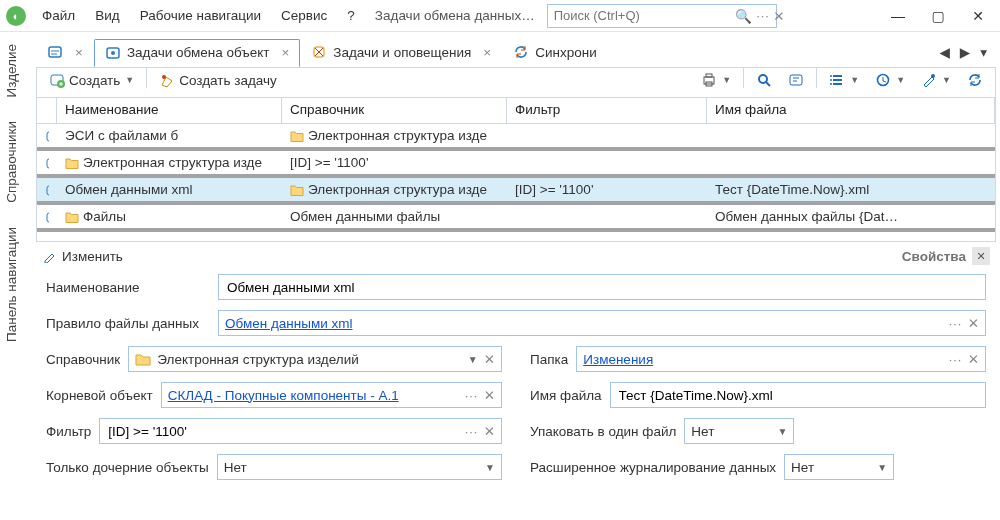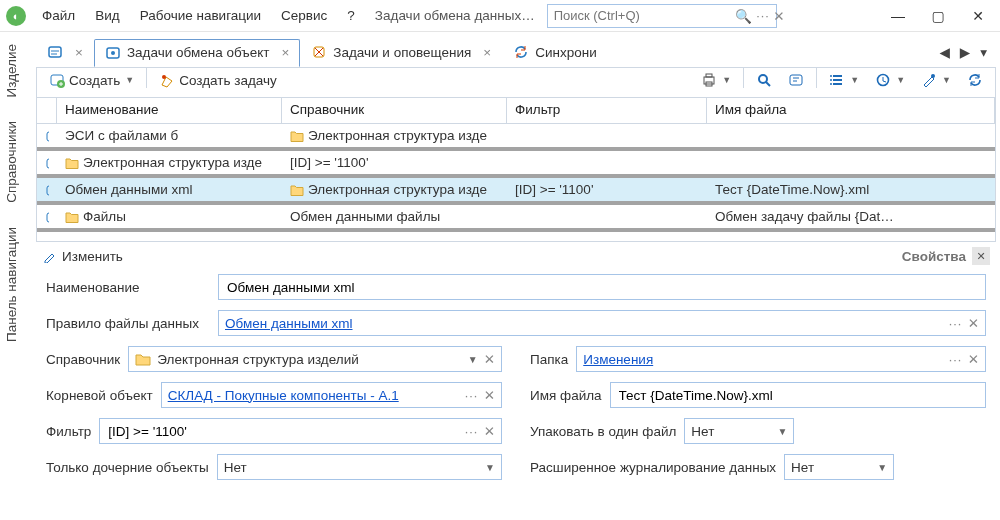--- a/index.html
+++ b/index.html
@@ -339,21 +339,21 @@
             </svg>
           </div>
           <div class="gc gc2">
             <svg width="14" height="12">
               <path d="M1 2h4l1.5 1.5H13v8H1z" fill="#ffd77a" stroke="#d4a93a"></path>
             </svg>
             <span>Файлы</span>
           </div>
           <div class="gc gc1">Обмен данными файлы</div>
           <div class="gc gc3"></div>
-          <div class="gc gc4">Обмен задачу файлы {Dat…</div>
+          <div class="gc gc4">Обмен данных файлы {Dat…</div>
         </div>
       </div>
   </div>
 
   <div class="prop-head">
     <span class="icon-sm">
       <svg width="14" height="14">
           <path d="M2 12l7-7 2 2-7 7H2v-2z" fill="none" stroke="#1d6bb8"></path>
         </svg>
     </span>

